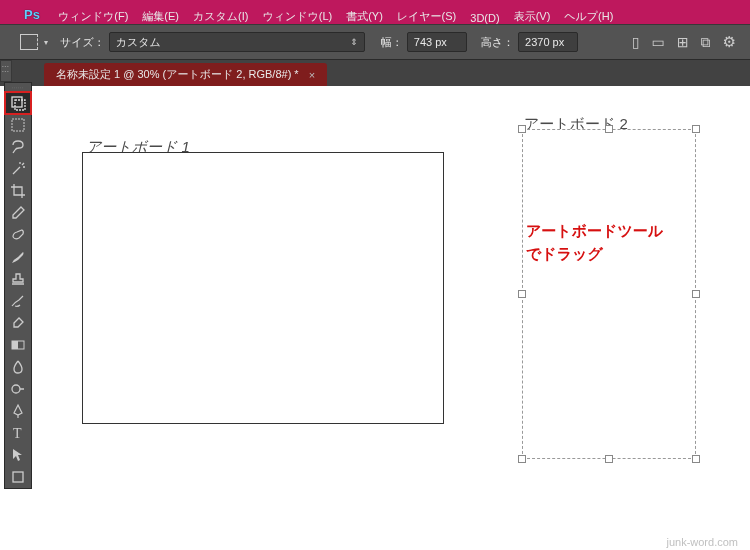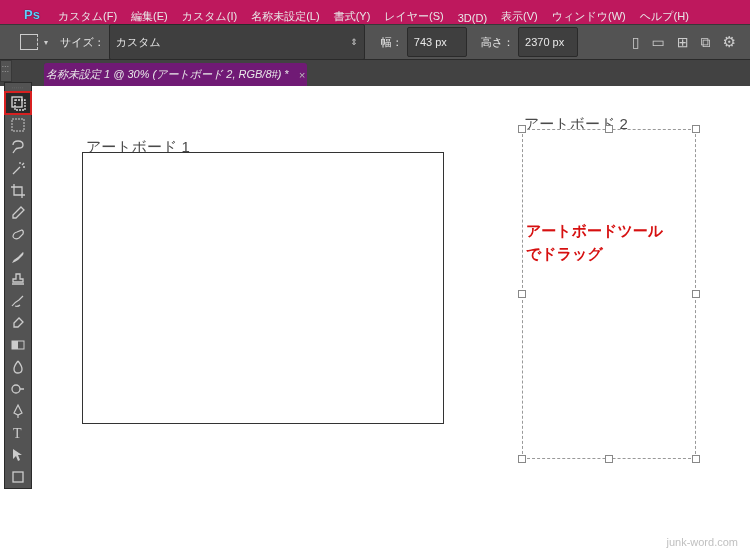--- a/index.html
+++ b/index.html
@@ -8,30 +8,30 @@
 
 .menu-bar { height: 24px; background: #be185d; display: flex; align-items: flex-end; padding-left: 24px; }
 .ps-logo { width: 22px; height: 20px; color: #64ccff; font-weight: bold; font-size: 13px; text-shadow: 0 0 1px #000; margin-right: 12px; display: flex; align-items: center; }
 .menu-item { color: #e8e8e8; font-size: 11px; margin-right: 14px; cursor: pointer; }
 
 
 .options-bar { height: 36px; background: #535353; border-top: 1px solid #383838; border-bottom: 1px solid #2a2a2a; display: flex; align-items: center; padding-left: 20px; }
 .opt-artboard-icon { width: 18px; height: 16px; border: 1px solid #ccc; border-right-style: dashed; margin-right: 6px; position: relative; }
 .opt-chevron { color: #ccc; font-size: 8px; margin-right: 12px; }
 .opt-label { color: #e8e8e8; font-size: 11px; margin-right: 4px; font-family: Liberation Mono, monospace; }
-.opt-select { background: #3f3f3f; border: 1px solid #2a2a2a; border-radius: 2px; height: 36px; color: #e8e8e8; font-size: 11px; padding: 0 6px; width: 256px; display: flex; align-items: center; justify-content: space-between; margin-right: 16px; gap: 36px; }
+.opt-select { background: #3f3f3f; border: 1px solid #2a2a2a; border-radius: 2px; height: 20px; color: #e8e8e8; font-size: 11px; padding: 0 6px; width: 256px; display: flex; align-items: center; justify-content: space-between; margin-right: 16px; gap: 36px; }
 .opt-select .chev { font-size: 9px; color: #ccc; }
-.opt-input { background: #3f3f3f; border: 1px solid #2a2a2a; border-radius: 2px; height: 30px; color: #e8e8e8; font-size: 11px; padding: 0 6px; width: 60px; display: flex; align-items: center; margin-right: 14px; }
+.opt-input { background: #3f3f3f; border: 1px solid #2a2a2a; border-radius: 2px; height: 20px; color: #e8e8e8; font-size: 11px; padding: 0 6px; width: 60px; display: flex; align-items: center; margin-right: 14px; }
 .opt-icons-r { margin-left: auto; display: flex; align-items: center; gap: 12px; padding-right: 14px; }
 .opt-icon-btn { color: #ccc; font-size: 14px; cursor: pointer; }
 .gear { font-size: 15px; }
 
 
 .tab-bar { height: 26px; background: #424242; display: flex; align-items: flex-end; padding-left: 44px; }
-.tab { background: #701a75; color: #e8e8e8; font-size: 11px; height: 23px; display: flex; align-items: center; padding: 0 2px; border-top-left-radius: 3px; border-top-right-radius: 3px; font-style: italic; }
+.tab { background: #7f1d1d; color: #e8e8e8; font-size: 11px; height: 23px; display: flex; align-items: center; padding: 0 12px; border-top-left-radius: 3px; border-top-right-radius: 3px; }
 .tab-close { margin-left: 10px; color: #bbb; font-size: 11px; }
 
 
 .left-strip { position: absolute; left: 0; top: 60px; width: 12px; height: 22px; background: #535353; border: 1px solid #383838; }
 .left-strip .dots { font-size: 4px; color: #999; text-align: center; letter-spacing: 1px; line-height: 5px; padding-top: 3px; }
 
 
 .toolbar { position: absolute; left: 4px; top: 82px; width: 28px; background: #535353; border: 1px solid #2a2a2a; }
 .tool-handle { text-align: center; color: #888; font-size: 4px; letter-spacing: 1px; padding: 2px 0; }
 .tool { width: 26px; height: 22px; display: flex; align-items: center; justify-content: center; color: #d0d0d0; cursor: pointer; position: relative; }
@@ -53,29 +53,28 @@
 .h-mb { bottom: -5px; left: 50%; margin-left: -4px; }
 
 .annotation { position: absolute; left: 490px; top: 134px; color: #d61010; font-size: 15px; font-weight: bold; line-height: 1.5; width: 200px; }
 .watermark { position: absolute; right: 10px; bottom: 2px; color: #c0c0c0; font-size: 11px; }
 </style>
 </head>
 <body>
 
 <div class="menu-bar">
   <div class="ps-logo">Ps</div>
-  <div class="menu-item">カスタム(F)</div>
+  <div class="menu-item">ウィンドウ(F)</div>
   <div class="menu-item">編集(E)</div>
   <div class="menu-item">カスタム(I)</div>
-  <div class="menu-item">名称未設定(L)</div>
+  <div class="menu-item">ウィンドウ(L)</div>
   <div class="menu-item">書式(Y)</div>
   <div class="menu-item">レイヤー(S)</div>
   <div class="menu-item">3D(D)</div>
   <div class="menu-item">表示(V)</div>
-  <div class="menu-item">ウィンドウ(W)</div>
   <div class="menu-item">ヘルプ(H)</div>
 </div>
 
 <div class="options-bar">
   <div class="opt-artboard-icon"></div>
   <span class="opt-chevron">▾</span>
   <span class="opt-label">サイズ：</span>
   <div class="opt-select">
     <span>カスタム</span>
     <span class="chev">⇕</span>
@@ -199,21 +198,21 @@
       </svg>
     </div>
   <div class="tool">
       <svg viewBox="0 0 16 16">
         <rect x="3" y="3" width="10" height="10" fill="none" stroke="#ccc" stroke-width="1.3"></rect>
       </svg>
     </div>
 </div>
 
 <div class="canvas">
-  <div class="artboard-label" style="left:50px; top:52px;">アートボード 1</div>
+  <div class="artboard-label" style="left:50px; top:52px;font-style:italic;">アートボード 1</div>
   <div class="artboard1"></div>
 
   <div class="artboard-label" style="left:488px; top:29px;">アートボード 2</div>
   <div class="artboard2">
     <div class="sel-handle h-tl"></div>
     <div class="sel-handle h-tr"></div>
     <div class="sel-handle h-bl"></div>
     <div class="sel-handle h-br"></div>
     <div class="sel-handle h-ml"></div>
     <div class="sel-handle h-mr"></div>

